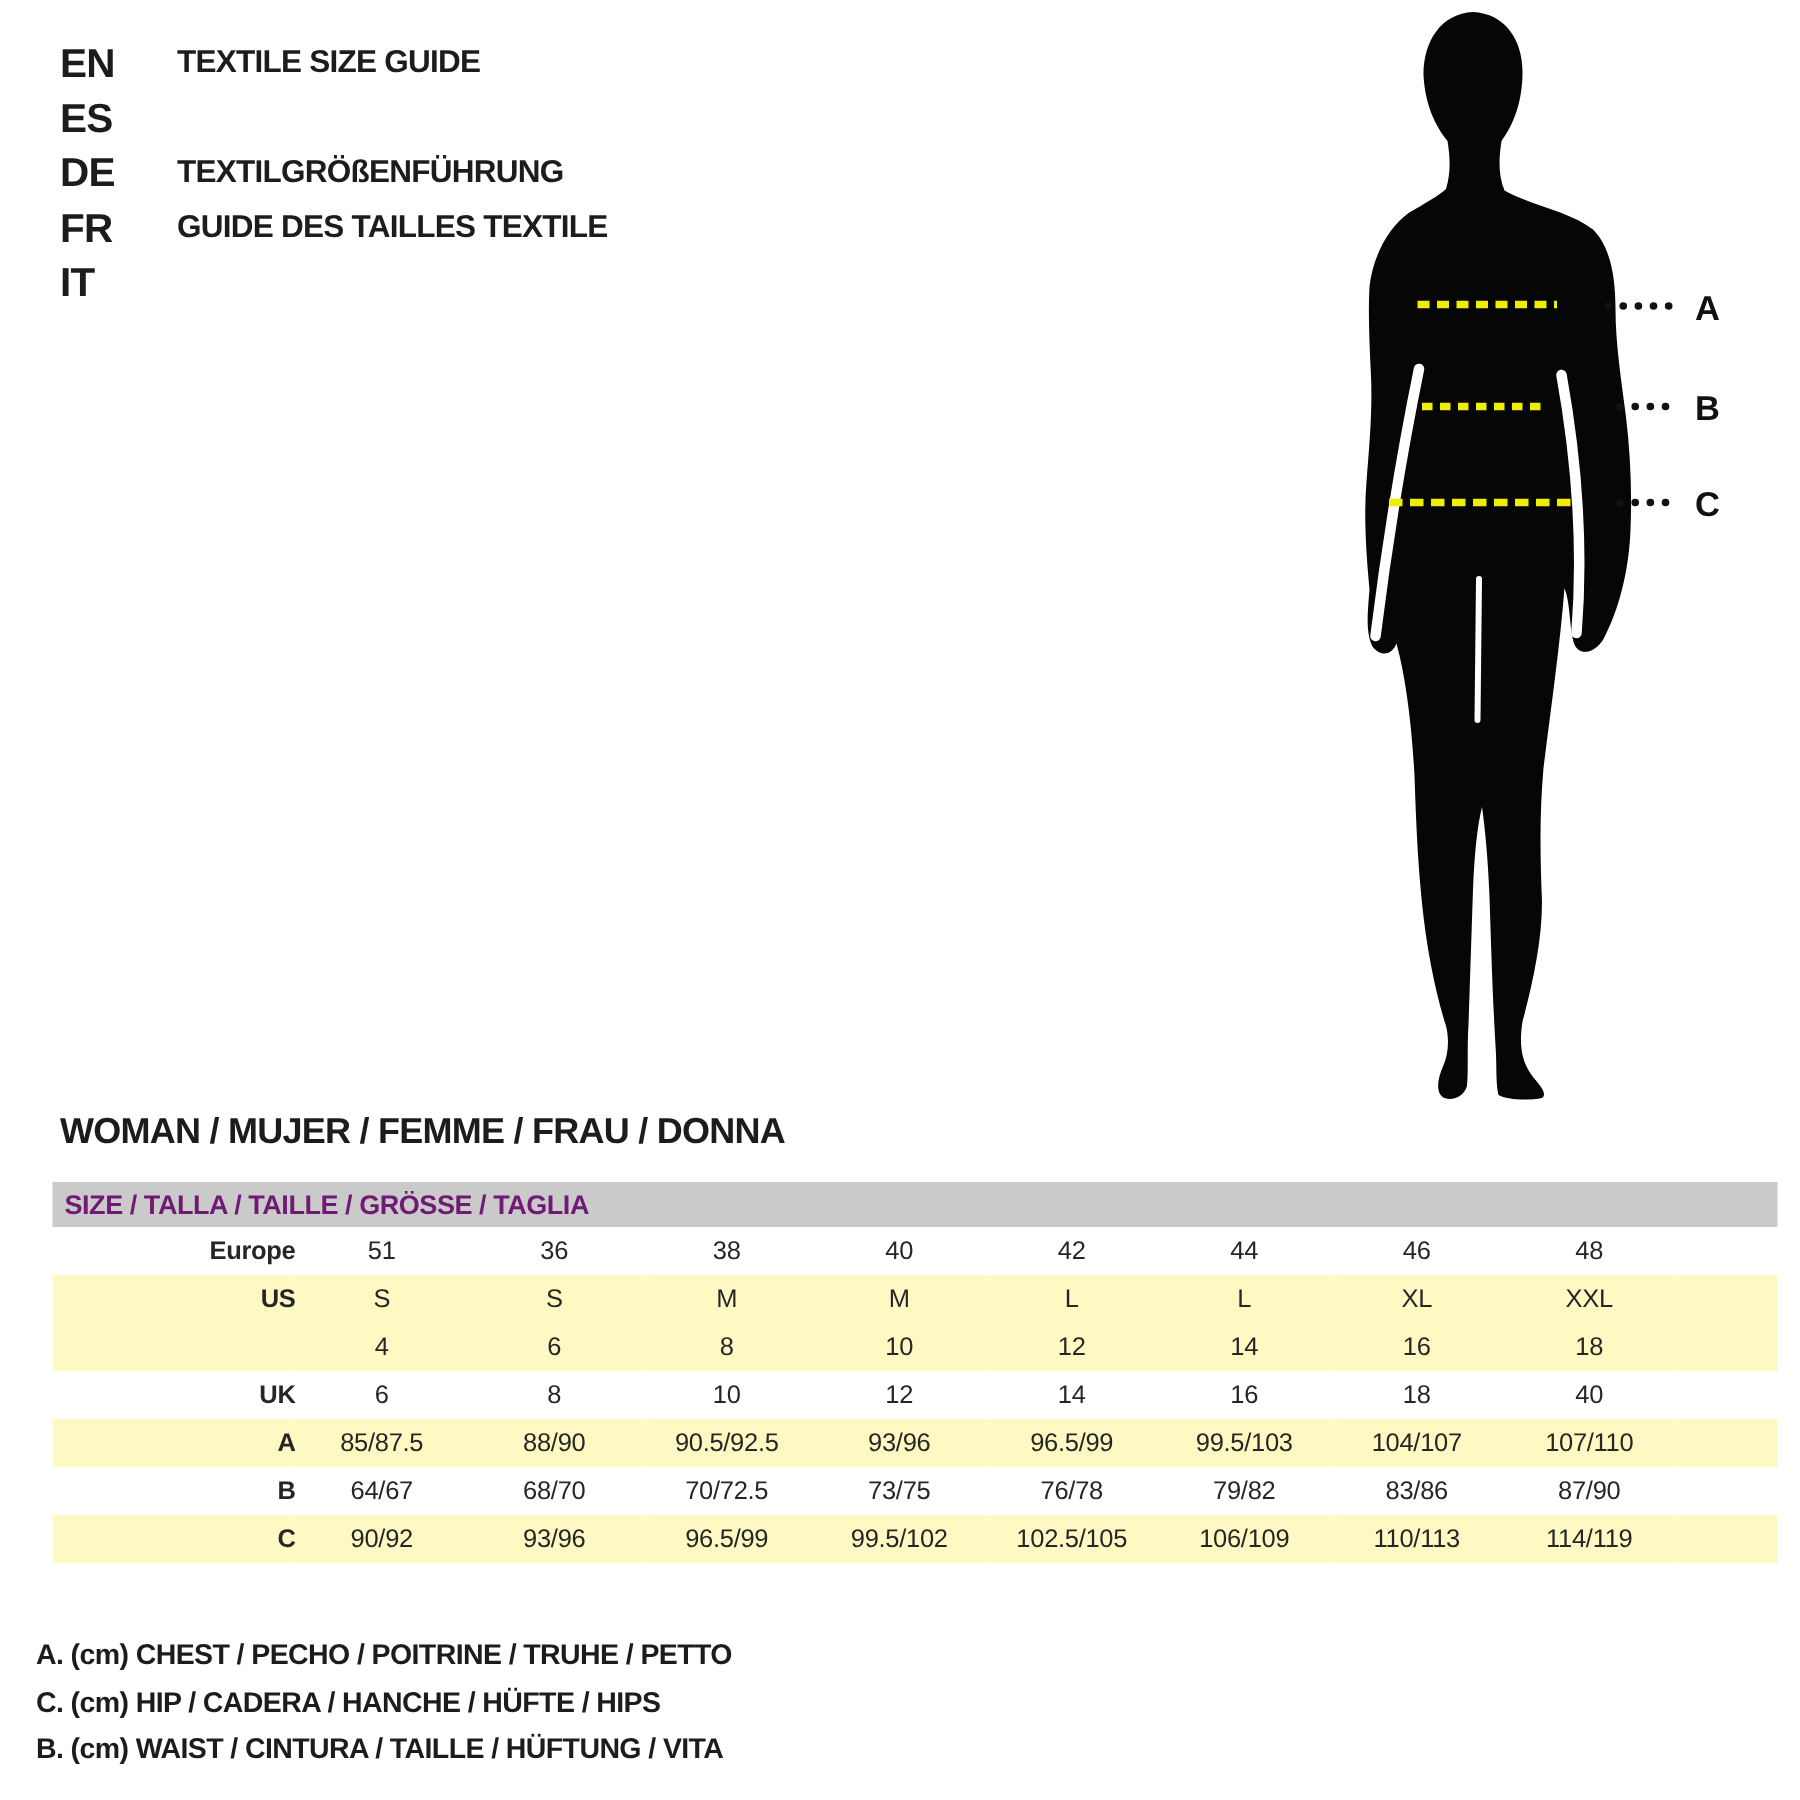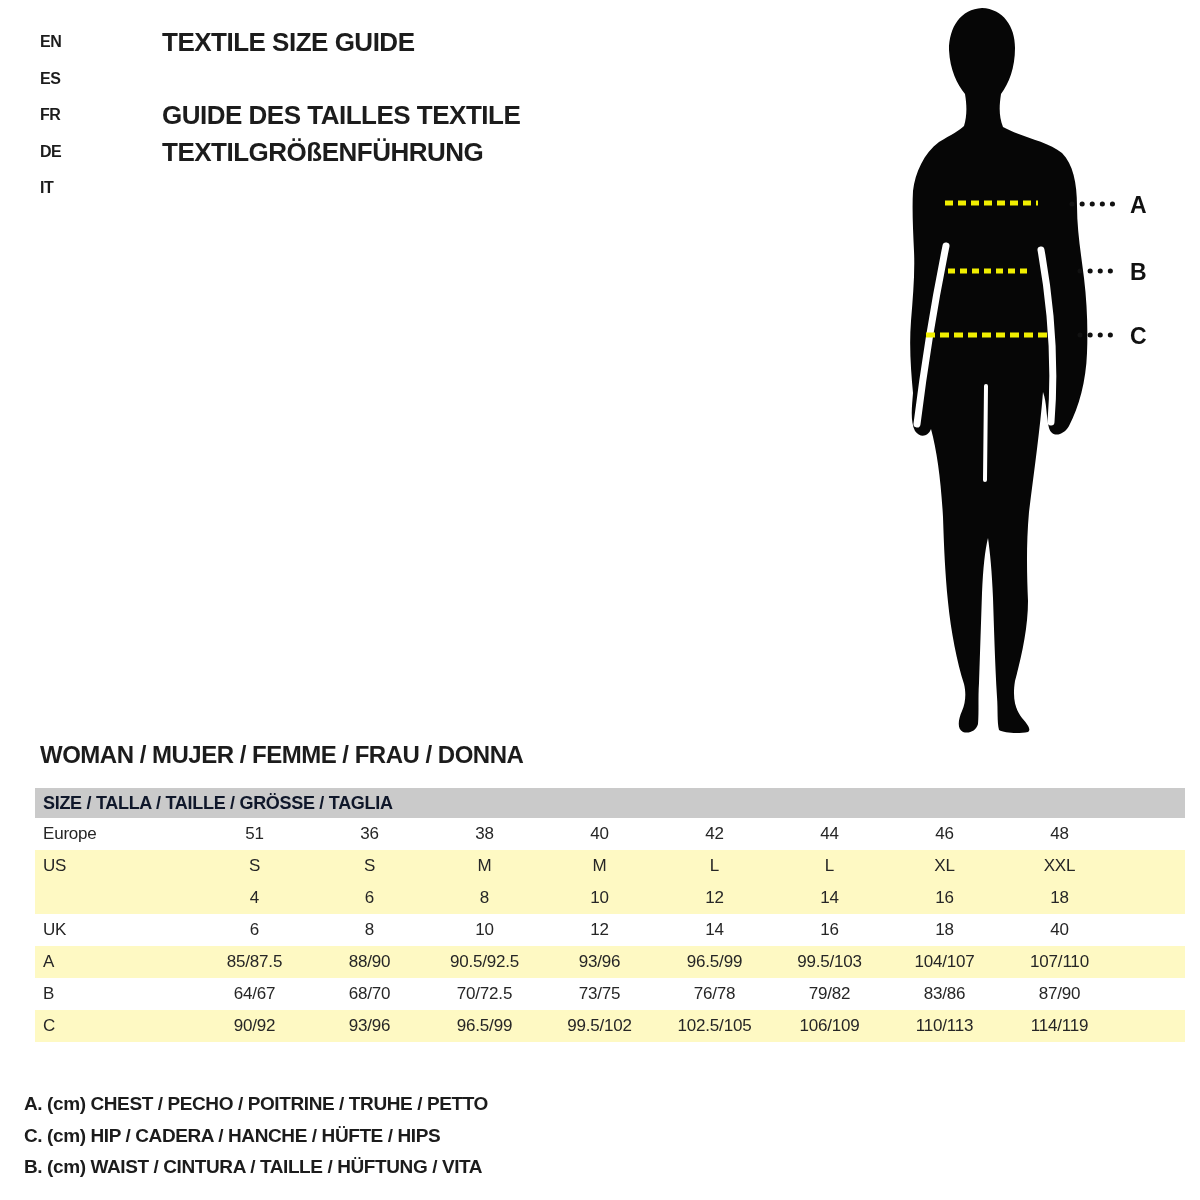--- a/index.html
+++ b/index.html
@@ -3,61 +3,61 @@
 <meta charset="utf-8">
 <style>
   html,body{margin:0;padding:0;background:#ffffff;}
   .page{
     position:relative;width:1200px;height:1200px;background:#ffffff;overflow:hidden;
     font-family:"Liberation Sans",sans-serif;color:#1c1c1c;
   }
   
   .lang-block{position:absolute;left:40px;top:24px;}
   .lang-row{display:flex;line-height:36.5px;}
-  .lang-code{width:78px;font-size:16px;font-weight:700;letter-spacing:-0.5px;}
-  .lang-text{font-size:26px;font-weight:700;letter-spacing:-0.5px;white-space:nowrap;margin-left:44px;}
+  .lang-code{width:78px;font-size:27px;font-weight:700;letter-spacing:-0.5px;}
+  .lang-text{font-size:21px;font-weight:700;letter-spacing:-0.5px;white-space:nowrap;}
   
   .figure{position:absolute;left:840px;top:0;width:360px;height:750px;}
   .marker-label{font-family:"Liberation Sans",sans-serif;font-size:23px;font-weight:700;fill:#111111;}
   
   .section-title{position:absolute;left:40px;top:741px;font-size:24px;font-weight:700;letter-spacing:-0.5px;white-space:nowrap;}
   
   .table-wrap{position:absolute;left:35px;top:788px;width:1150px;}
-  .size-header{height:30px;line-height:30px;background:#cacaca;color:#0f172a;
+  .size-header{height:30px;line-height:30px;background:#cacaca;color:#701a75;
     font-size:18px;font-weight:700;letter-spacing:-0.3px;padding-left:8px;}
   table.size-table{width:100%;border-collapse:collapse;table-layout:fixed;}
   table.size-table td{height:32px;vertical-align:middle;font-size:17px;color:#262626;
     text-align:center;padding:0;letter-spacing:-0.2px;}
-  table.size-table td.row-label{text-align:left;padding-left:8px;}
+  table.size-table td.row-label{text-align:right;padding-left:8px;font-weight:bold;}
   tr.row-white{background:#ffffff;}
   tr.row-gray{background:#fef9c3;padding-left:24px;}
   
   .legend{position:absolute;left:24px;top:1088px;}
   .legend-row{font-size:19px;font-weight:700;letter-spacing:-0.4px;line-height:31.5px;white-space:nowrap;}
 </style>
 </head>
 <body>
 
 <div class="page">
 
   <div class="lang-block">
     <div class="lang-row">
       <span class="lang-code">EN</span>
       <span class="lang-text">TEXTILE SIZE GUIDE</span>
     </div>
     <div class="lang-row">
       <span class="lang-code">ES</span>
     </div>
     <div class="lang-row">
+      <span class="lang-code">DE</span>
+      <span class="lang-text">TEXTILGRÖßENFÜHRUNG</span>
+    </div>
+    <div class="lang-row">
       <span class="lang-code">FR</span>
       <span class="lang-text">GUIDE DES TAILLES TEXTILE</span>
-    </div>
-    <div class="lang-row">
-      <span class="lang-code">DE</span>
-      <span class="lang-text">TEXTILGRÖßENFÜHRUNG</span>
     </div>
     <div class="lang-row">
       <span class="lang-code">IT</span>
     </div>
   </div>
 
   <svg class="figure" viewBox="840 0 360 750" xmlns="http://www.w3.org/2000/svg">
     <path fill="#060606" d="
       M 982 8
       C 1003 9 1015 26 1015 48

